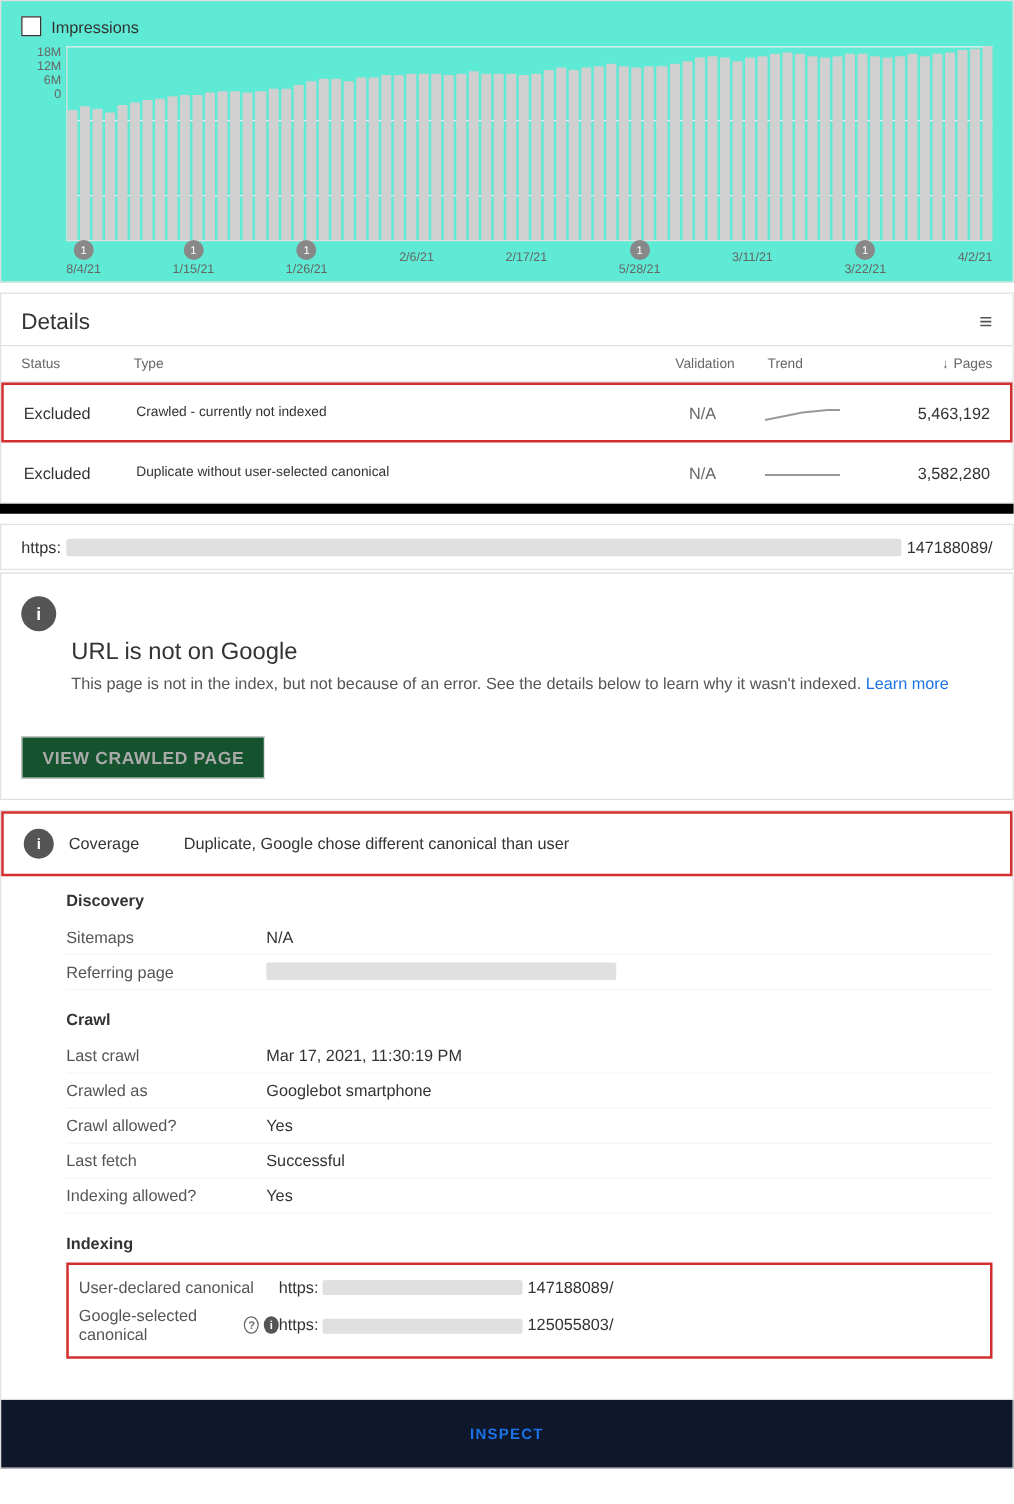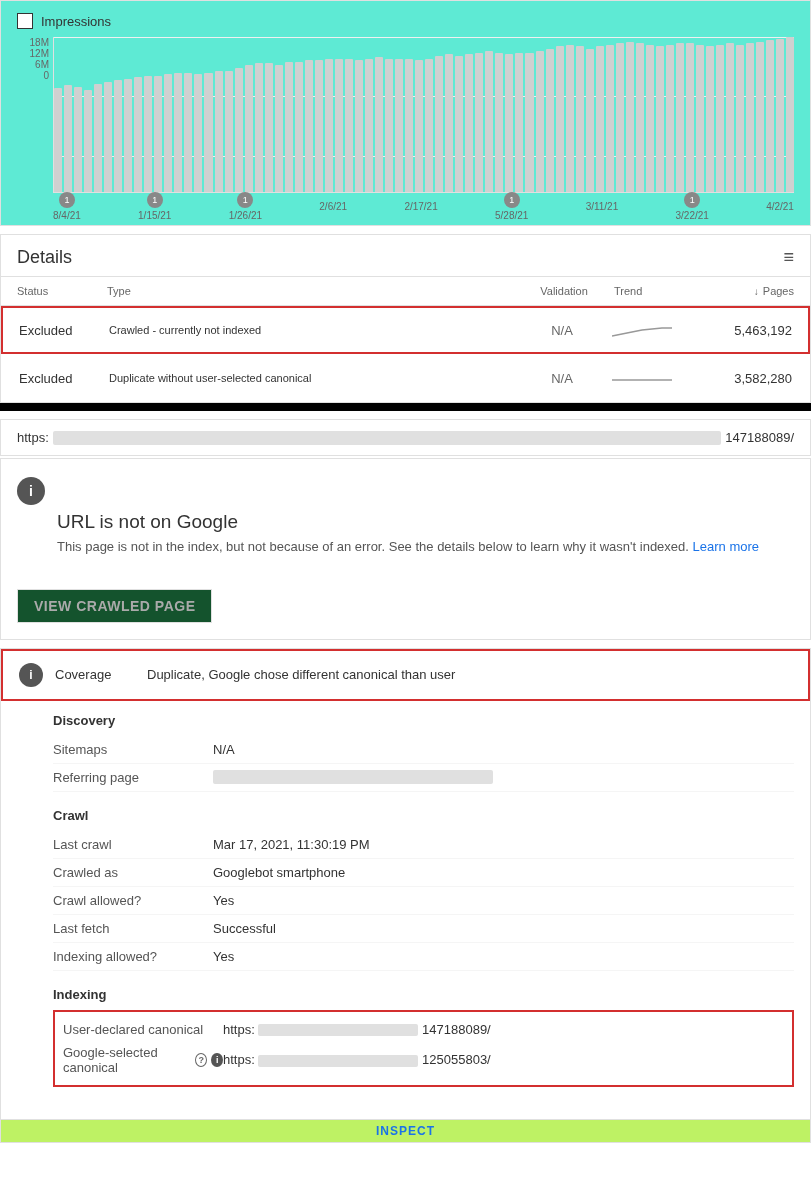--- a/index.html
+++ b/index.html
@@ -368,25 +368,25 @@
       font-size: 9px;
       font-weight: bold;
       display: flex;
       align-items: center;
       justify-content: center;
       cursor: pointer;
     }
 
     
     .inspect-btn-bar {
-      background: #bef264;
+      background: #0f172a;
       border: 1px solid #e0e0e0;
       border-top: none;
       text-align: center;
-      padding: 0;
+      padding: 16px;
     }
     .inspect-btn {
       background: transparent;
       border: none;
       color: #1a73e8;
       font-size: 12px;
       font-weight: 700;
       letter-spacing: 1px;
       text-transform: uppercase;
       cursor: pointer;

